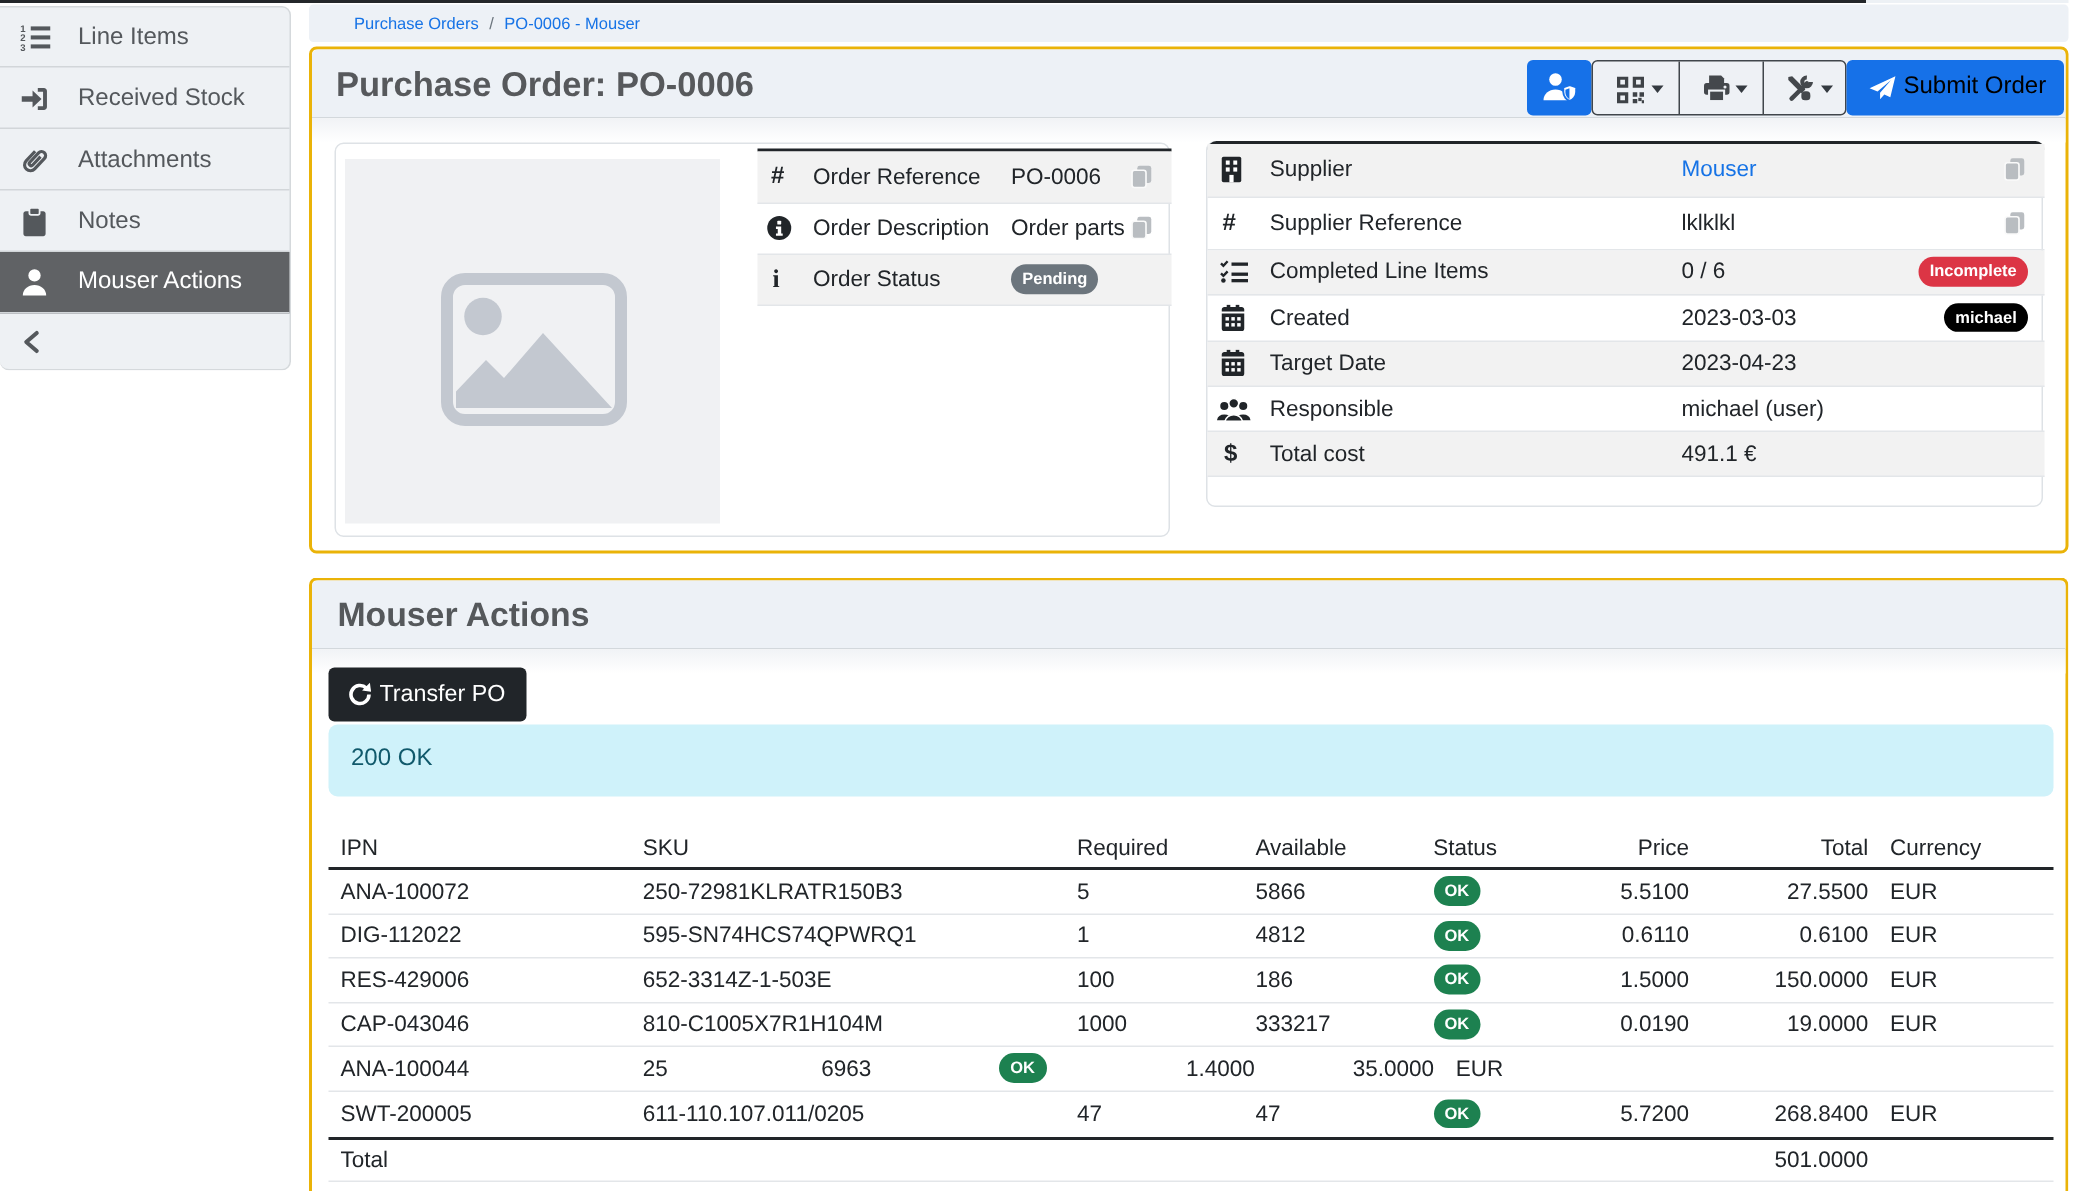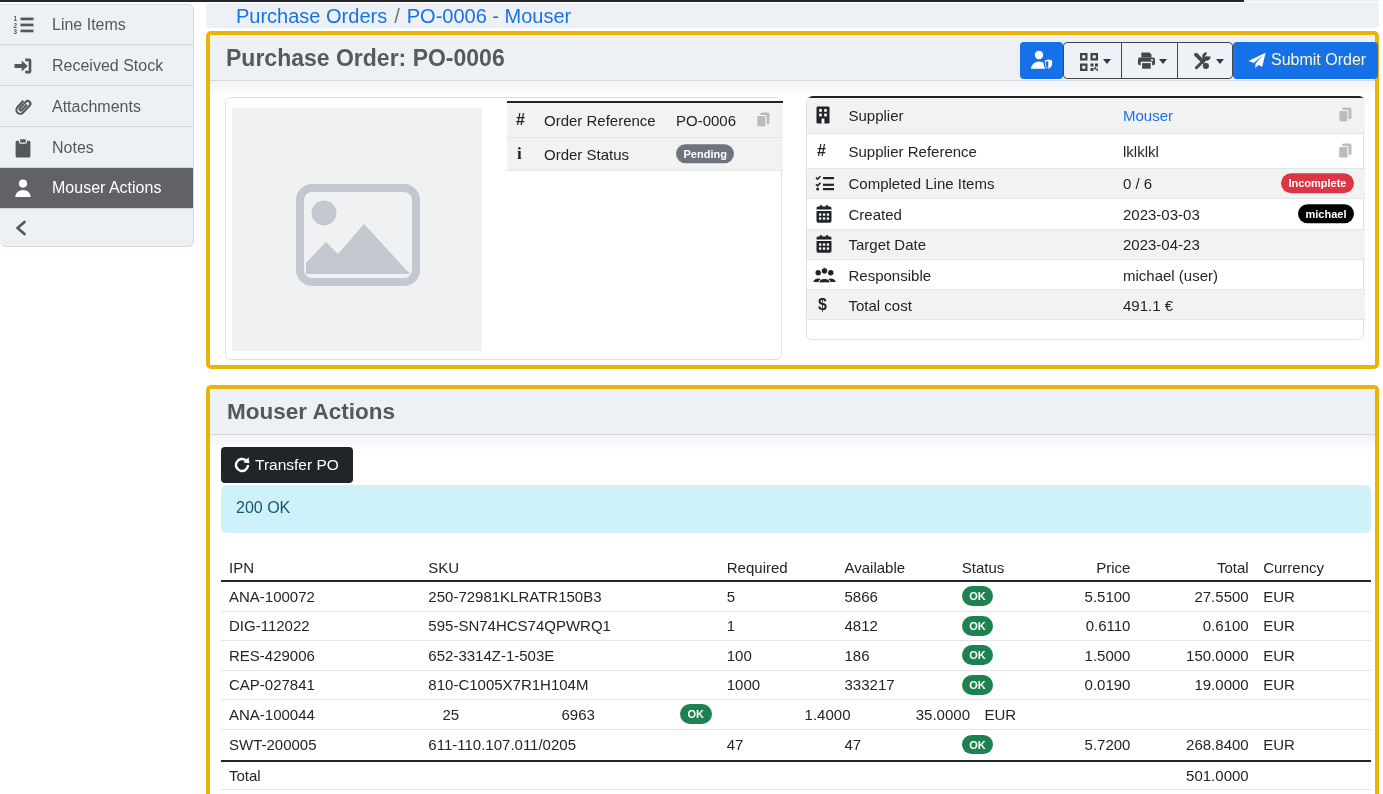--- a/index.html
+++ b/index.html
@@ -9,41 +9,41 @@
   
   #topline { left:0; top:0; width:1244px; height:2px; background:#24272a; }
   #toplineR { left:1244px; top:0; width:135px; height:2px; background:#edf1f5; }
   
   #sidebar { left:0; top:4px; width:194px; height:243px; background:#eef1f4; border:1px solid #d5d9dc; border-left:none; border-radius:0 6px 6px 6px; }
   .sitem { position:absolute; left:0; width:100%; border-bottom:1px solid #d2d6d9; color:#54585c; font-size:16px; }
   .sitem .ic { position:absolute; left:12px; top:50%; transform:translateY(-50%); width:22px; height:22px; display:flex; align-items:center; justify-content:center; }
   .sitem .tx { position:absolute; left:52px; top:50%; transform:translateY(-50%); white-space:nowrap; }
   .sactive { background:#606265; color:#fff; }
   
-  #bcrumb { left:206px; top:3px; width:1173px; height:25px; background:#edf1f6; border-radius:3px; font-size:20px; }
+  #bcrumb { left:206px; top:3px; width:1173px; height:25px; background:#edf1f6; border-radius:3px; font-size:11px; }
   #bcrumb a { color:#1673e6; text-decoration:none; }
   #bcrumb .inner { position:absolute; left:30px; top:50%; transform:translateY(-50%); white-space:nowrap; }
   #bcrumb .sep { color:#6c757d; padding:0 7px; }
   
-  .panel { position:absolute; left:206px; width:1173px; background:#fff; border:4px solid #eab308; border-radius:5px; }
+  .panel { position:absolute; left:206px; width:1173px; background:#fff; border:2px solid #eab308; border-radius:5px; }
   .phead { position:absolute; left:0; top:0; width:100%; background:#edf1f6; border-bottom:1px solid #d3d8dc; border-radius:4px 4px 0 0; }
   .pgrad { position:absolute; left:0; width:100%; height:16px; background:linear-gradient(#f1f3f6,#ffffff); }
   #panel1 { top:31px; height:338px; }
   #panel1 .phead { height:46px; }
   #p1title { position:absolute; left:16px; top:10px; font-size:23px; font-weight:bold; color:#57595c; }
   #panel2 { top:385px; height:409px; border-bottom:none; border-radius:5px 5px 0 0; }
   #panel2 .phead { height:46px; }
   #p2title { position:absolute; left:17px; top:10px; font-size:22.5px; font-weight:bold; color:#55585b; }
   
   .hbtn { position:absolute; top:7px; height:37px; border-radius:4px; }
   .blue { background:#1671e8; }
   #btngroup { position:absolute; left:853px; top:7px; width:170px; height:37px; background:#eef1f5; border:1px solid #41464b; border-radius:4px; }
   #btngroup .gsep { position:absolute; top:0; width:1px; height:100%; background:#41464b; }
   .caret { display:inline-block; width:0; height:0; border-left:4.5px solid transparent; border-right:4.5px solid transparent; border-top:5px solid #343a40; }
-  #submitbtn { left:1023px; width:145px; color:#fef9c3; font-size:16px; }
+  #submitbtn { left:1023px; width:145px; color:#000000; font-size:16px; }
   
   .card { position:absolute; border:1px solid #dee2e6; border-radius:6px; background:#fff; }
   
   .itable { position:absolute; border-top:2.5px solid #212529; }
   .irow { position:relative; width:100%; border-bottom:1px solid #e3e6e9; font-size:15px; color:#212529; }
   .irow .ic { position:absolute; top:50%; transform:translateY(-50%); }
   .irow .lb { position:absolute; top:50%; transform:translateY(-50%); white-space:nowrap; }
   .irow .vl { position:absolute; top:50%; transform:translateY(-50%); white-space:nowrap; }
   .gray { background:#f2f2f2; }
   .badge { display:inline-block; border-radius:11px; color:#fff; font-weight:bold; font-size:11px; padding:4px 7.5px 3.5px; line-height:1.1; }
@@ -53,21 +53,21 @@
   .bsuccess { background:#1d8150; }
   .copyic { position:absolute; top:50%; transform:translateY(-50%); }
   a.lnk { color:#1673e6; text-decoration:none; }
   
   #transferbtn { position:absolute; left:11px; top:58px; width:132px; height:36px; background:#212529; border-radius:4px; color:#fff; font-size:15.5px; }
   #alert { position:absolute; left:11px; top:95.5px; width:1150px; height:48px; background:#cff2fa; border-radius:6px; color:#10596b; font-size:16px; }
   
   #btable { position:absolute; left:11px; top:166px; width:1150px; font-size:15px; color:#212529; }
   .brow { display:flex; align-items:center; height:29.5px; border-bottom:1px solid #e3e6e9; }
   .bhead { height:24.5px; border-bottom:none; align-items:flex-end; padding-bottom:4px; }
-  .c1 { width:209.5px; padding-left:8px; } .c2 { width:289.5px; } .c3 { width:119px;margin-left:12px; }
+  .c1 { width:209.5px; padding-left:8px; } .c2 { width:289.5px; } .c3 { width:119px; }
   .c4 { width:118.5px; } .c5 { width:74.5px; } .c6 { width:96px; text-align:right; }
   .c7 { width:119.5px; text-align:right; } .c8 { width:123.5px; padding-left:14.5px; }
   .thick { border-bottom:2.5px solid #212529; }
   svg { display:block; }
 </style>
 </head>
 <body>
 <div id="page">
 <div class="abs" id="topline"></div>
     <div class="abs" id="toplineR"></div>
@@ -201,20 +201,37 @@
         <span class="ic" style="left:9px;font-weight:bold;font-size:16px;">#</span>
         <span class="lb" style="left:37px;">Order Reference</span>
         <span class="vl" style="left:169px;">PO-0006</span>
         <span class="copyic" style="left:249px;">
               <svg width="14" height="16" viewBox="0 0 14 16">
                 <rect x="4.2" y="0.5" width="9.3" height="11.5" rx="1.6" fill="#b9bdc1"></rect>
                 <rect x="0.7" y="3.5" width="9.3" height="11.5" rx="1.6" fill="#b9bdc1" stroke="#fafafa" stroke-width="1.1"></rect>
               </svg>
             </span>
       </div>
+      <div class="irow" style="height:34.5px;">
+        <span class="ic" style="left:6px;">
+              <svg width="17" height="17" viewBox="0 0 17 17">
+                <circle cx="8.5" cy="8.5" r="8" fill="#212529"></circle>
+                <rect x="7.2" y="3.6" width="2.6" height="2.6" rx="0.6" fill="#fff"></rect>
+                <path d="M6.3 7.5h3.5v4.6h1v1.6H6.3v-1.6h1.2v-3H6.3z" fill="#fff"></path>
+              </svg>
+            </span>
+        <span class="lb" style="left:37px;">Order Description</span>
+        <span class="vl" style="left:169px;">Order parts</span>
+        <span class="copyic" style="left:249px;">
+              <svg width="14" height="16" viewBox="0 0 14 16">
+                <rect x="4.2" y="0.5" width="9.3" height="11.5" rx="1.6" fill="#b9bdc1"></rect>
+                <rect x="0.7" y="3.5" width="9.3" height="11.5" rx="1.6" fill="#b9bdc1" stroke="#fafafa" stroke-width="1.1"></rect>
+              </svg>
+            </span>
+      </div>
       <div class="irow gray" style="height:33.5px;">
         <span class="ic" style="left:10px;font-weight:bold;font-size:17px;font-family:'Liberation Serif',serif;">i</span>
         <span class="lb" style="left:37px;">Order Status</span>
         <span class="vl" style="left:169px;"><span class="badge bsec">Pending</span></span>
       </div>
     </div>
   </div>
 
   <div class="card" style="left:596px;top:61px;width:558px;height:244px;">
     <div class="itable" style="left:0;top:0;width:558px;border-radius:6px 6px 0 0;margin-top:-1px;">
@@ -380,21 +397,21 @@
           <div class="c1">RES-429006</div>
           <div class="c2">652-3314Z-1-503E</div>
           <div class="c3">100</div>
           <div class="c4">186</div>
           <div class="c5"><span class="badge bsuccess okb">OK</span></div>
           <div class="c6">1.5000</div>
           <div class="c7">150.0000</div>
           <div class="c8">EUR</div>
         </div>
     <div class="brow">
-          <div class="c1">CAP-027841</div>
+          <div class="c1">CAP-043046</div>
           <div class="c2">810-C1005X7R1H104M</div>
           <div class="c3">1000</div>
           <div class="c4">333217</div>
           <div class="c5"><span class="badge bsuccess okb">OK</span></div>
           <div class="c6">0.0190</div>
           <div class="c7">19.0000</div>
           <div class="c8">EUR</div>
         </div>
     <div class="brow">
           <div class="c1">ANA-100044</div>

